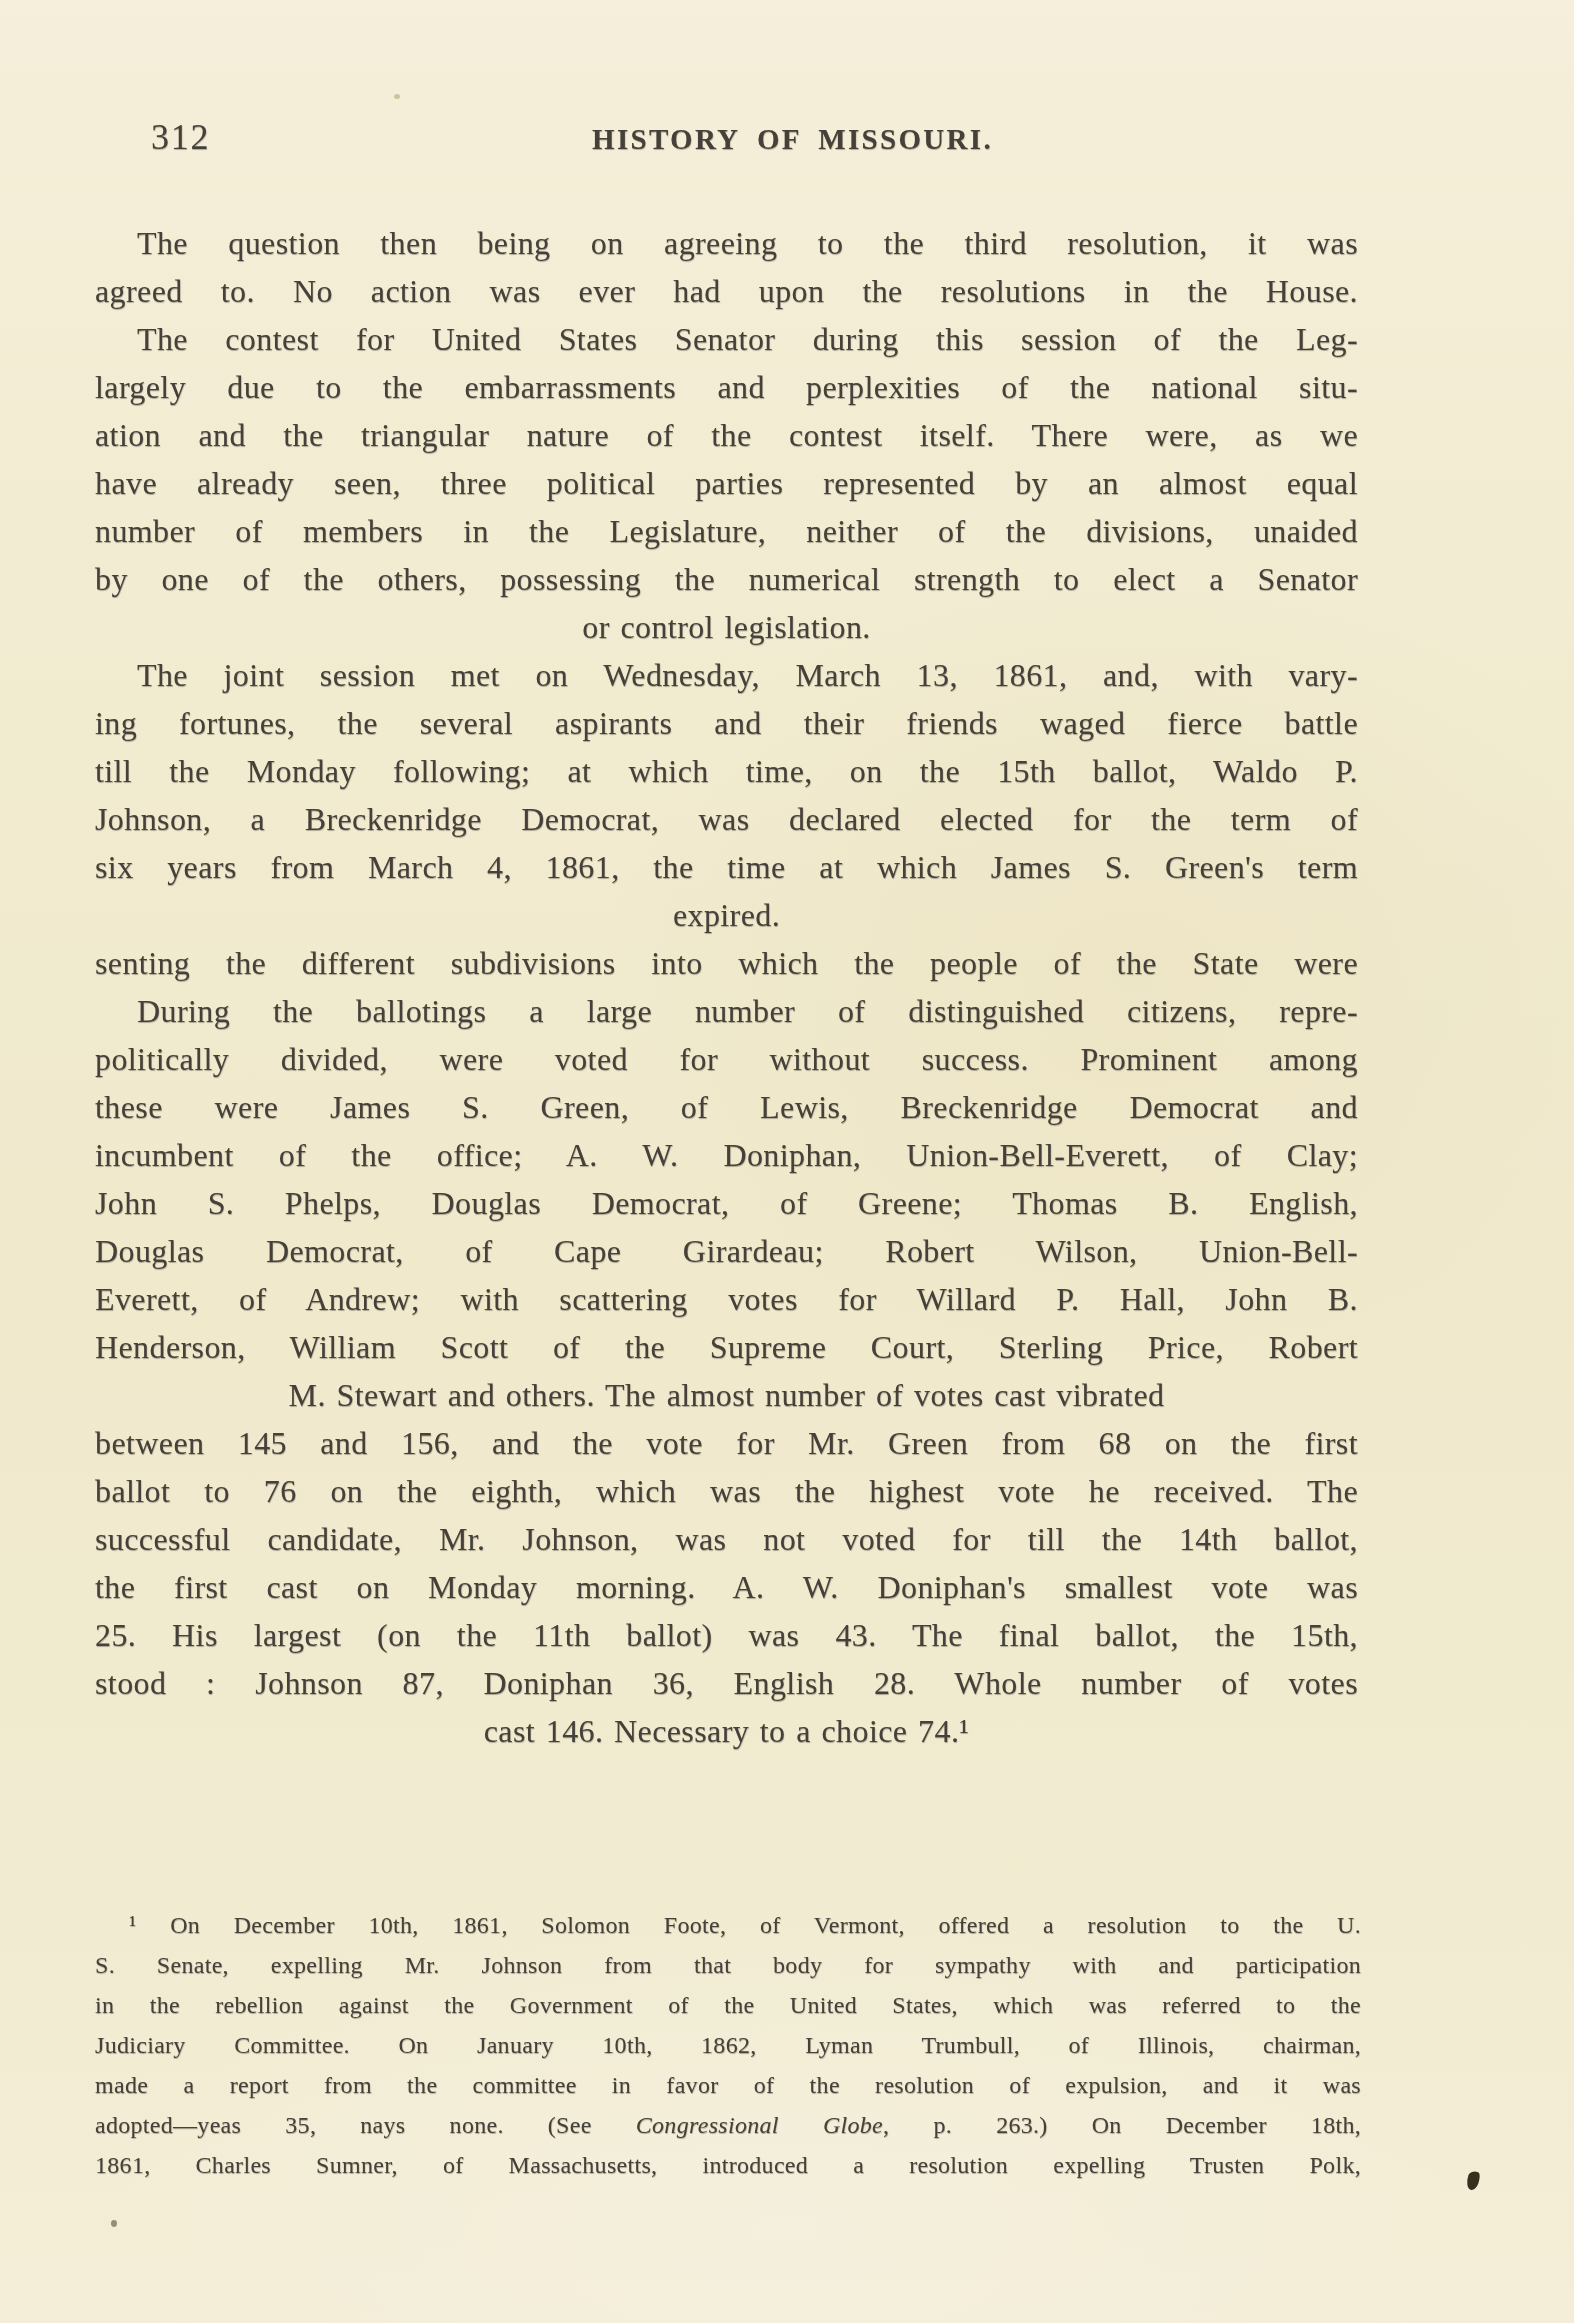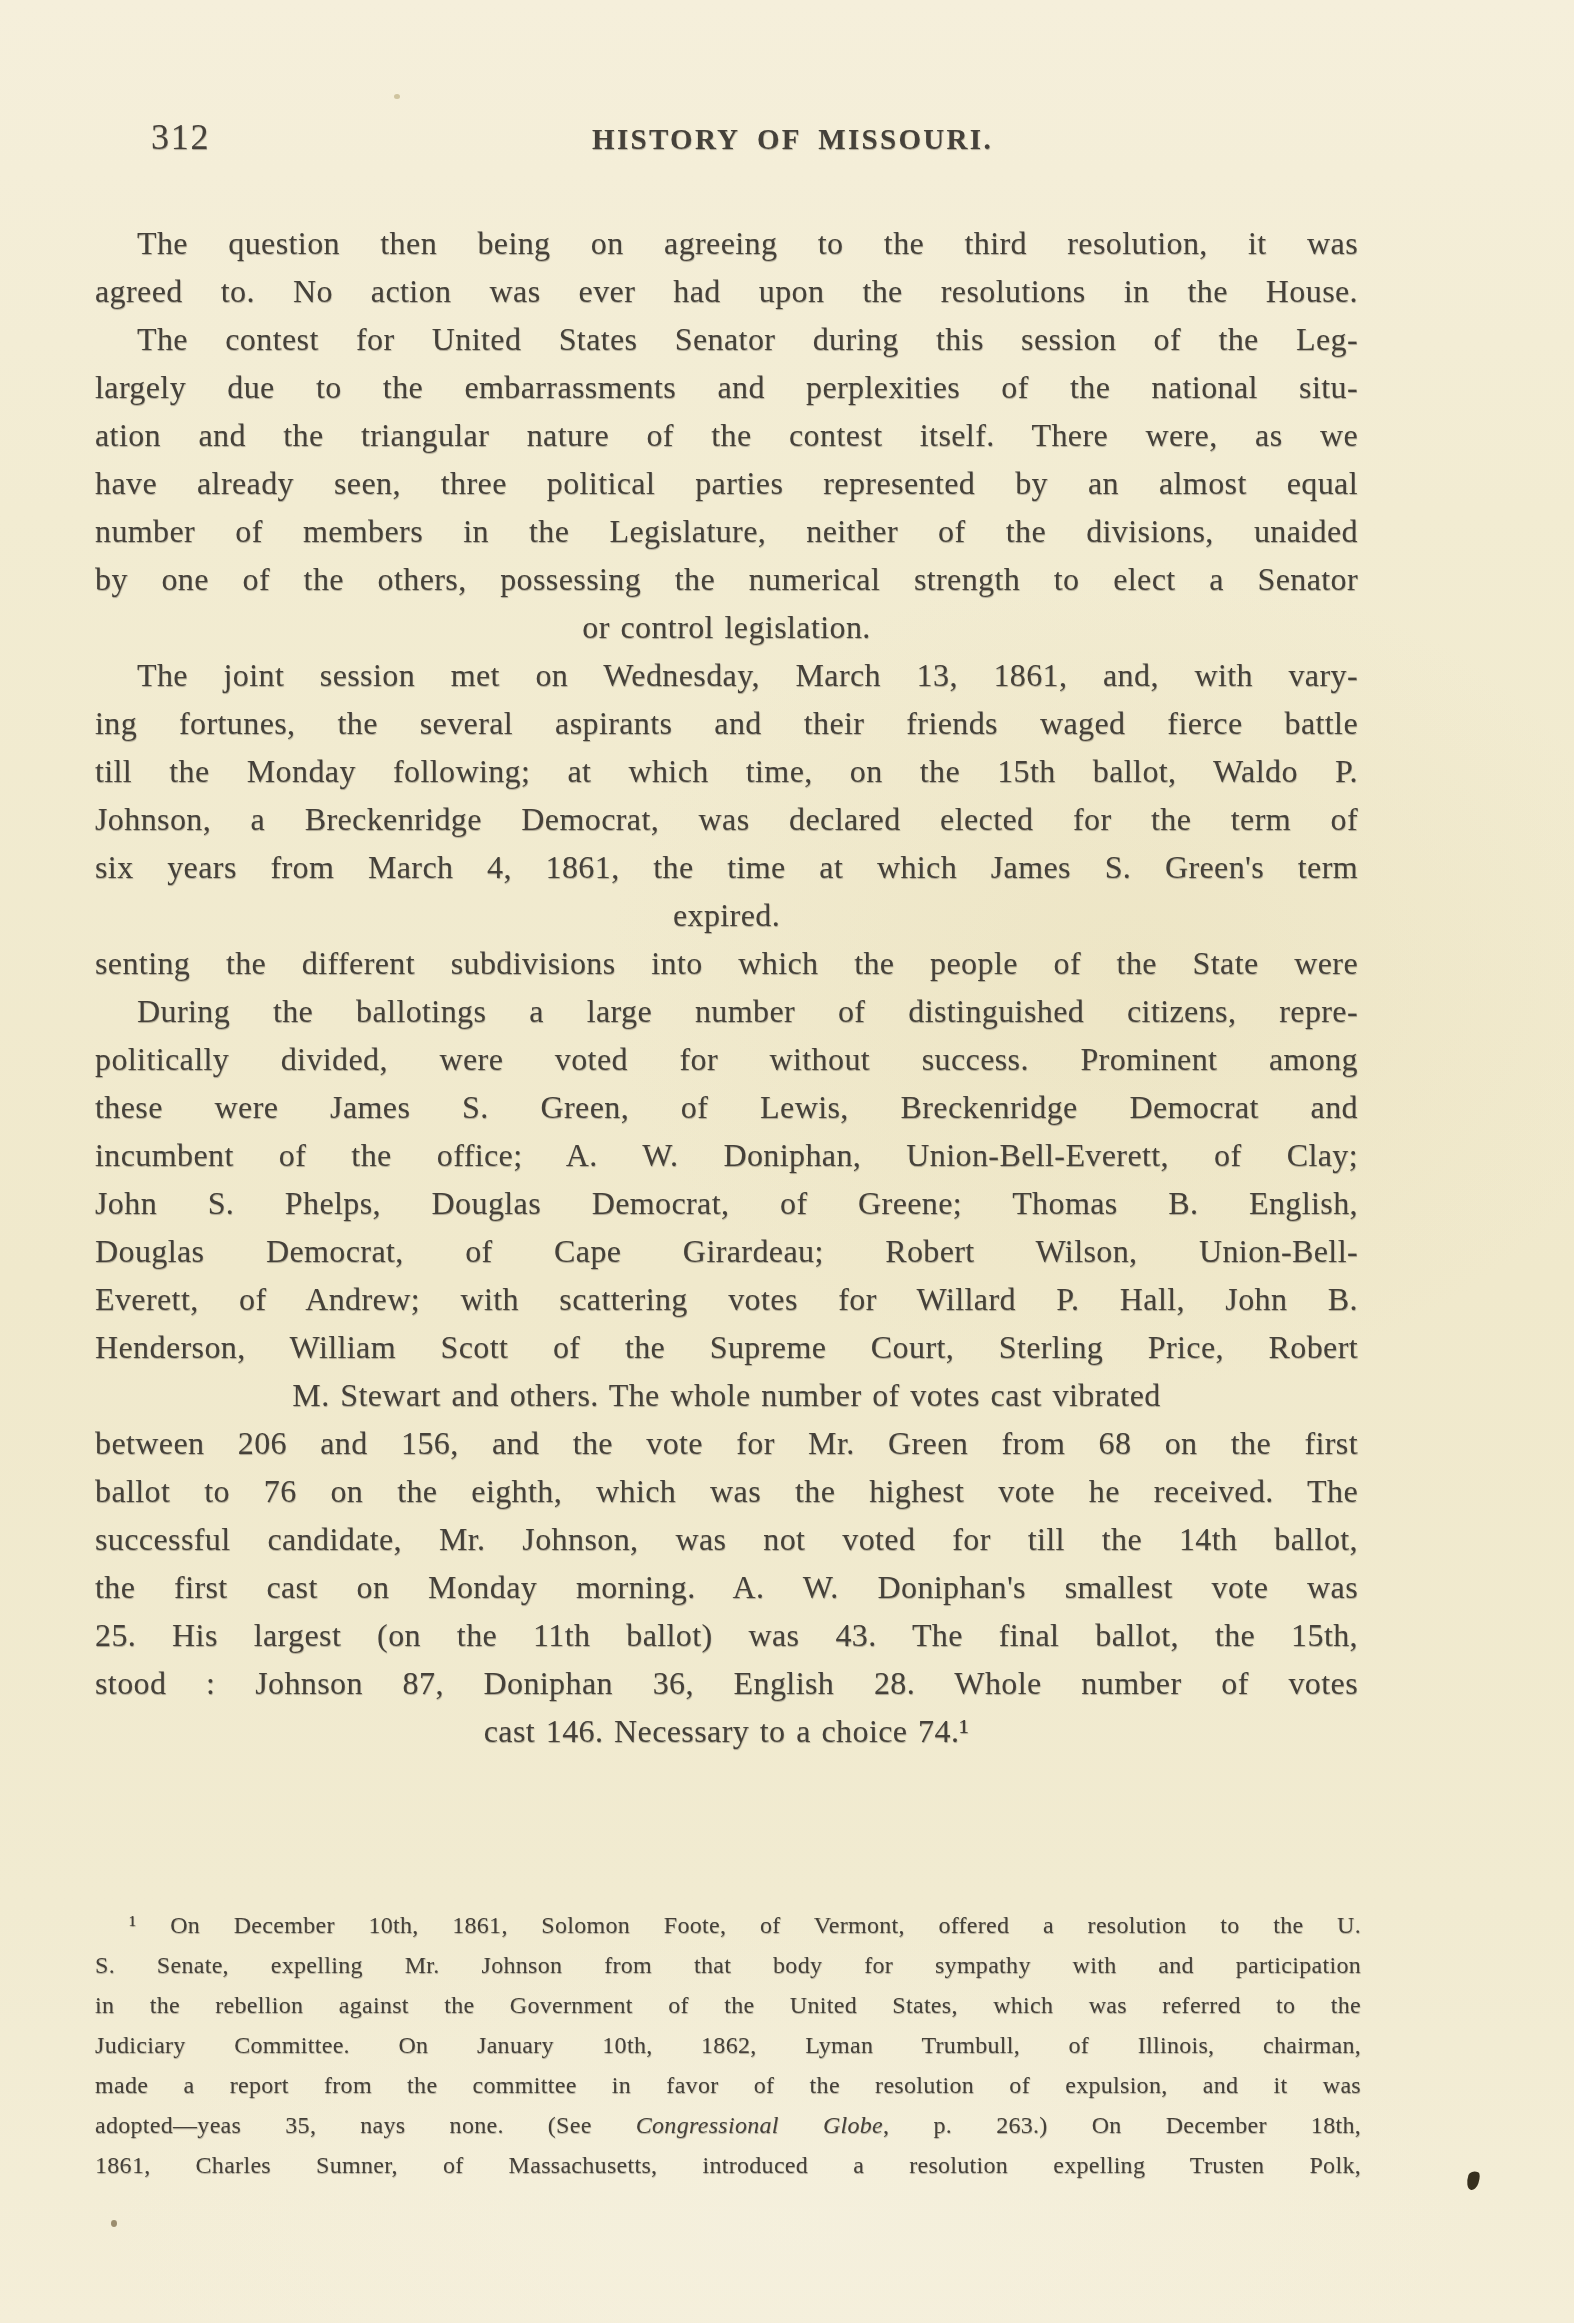--- a/index.html
+++ b/index.html
@@ -98,22 +98,22 @@
     <div class="para">
         <div class="line j"><span>senting the different subdivisions into which the people of the State were</span></div>
         <div class="line first j"><span>During the ballotings a large number of distinguished citizens, repre-</span></div>
         <div class="line j"><span>politically divided, were voted for without success. Prominent among</span></div>
         <div class="line j"><span>these were James S. Green, of Lewis, Breckenridge Democrat and</span></div>
         <div class="line j"><span>incumbent of the office; A. W. Doniphan, Union-Bell-Everett, of Clay;</span></div>
         <div class="line j"><span>John S. Phelps, Douglas Democrat, of Greene; Thomas B. English,</span></div>
         <div class="line j"><span>Douglas Democrat, of Cape Girardeau; Robert Wilson, Union-Bell-</span></div>
         <div class="line j"><span>Everett, of Andrew; with scattering votes for Willard P. Hall, John B.</span></div>
         <div class="line j"><span>Henderson, William Scott of the Supreme Court, Sterling Price, Robert</span></div>
-        <div class="line"><span>M. Stewart and others. The whole number of votes cast vibrated</span></div>
-        <div class="line j"><span>between 206 and 156, and the vote for Mr. Green from 68 on the first</span></div>
+        <div class="line"><span>M. Stewart and others. The almost number of votes cast vibrated</span></div>
+        <div class="line j"><span>between 145 and 156, and the vote for Mr. Green from 68 on the first</span></div>
         <div class="line j"><span>ballot to 76 on the eighth, which was the highest vote he received. The</span></div>
         <div class="line j"><span>successful candidate, Mr. Johnson, was not voted for till the 14th ballot,</span></div>
         <div class="line j"><span>the first cast on Monday morning. A. W. Doniphan's smallest vote was</span></div>
         <div class="line j"><span>25. His largest (on the 11th ballot) was 43. The final ballot, the 15th,</span></div>
         <div class="line j"><span>stood : Johnson 87, Doniphan 36, English 28. Whole number of votes</span></div>
         <div class="line"><span>cast 146. Necessary to a choice 74.¹</span></div>
       </div>
   </div>
 
   <div class="footnote ink">

